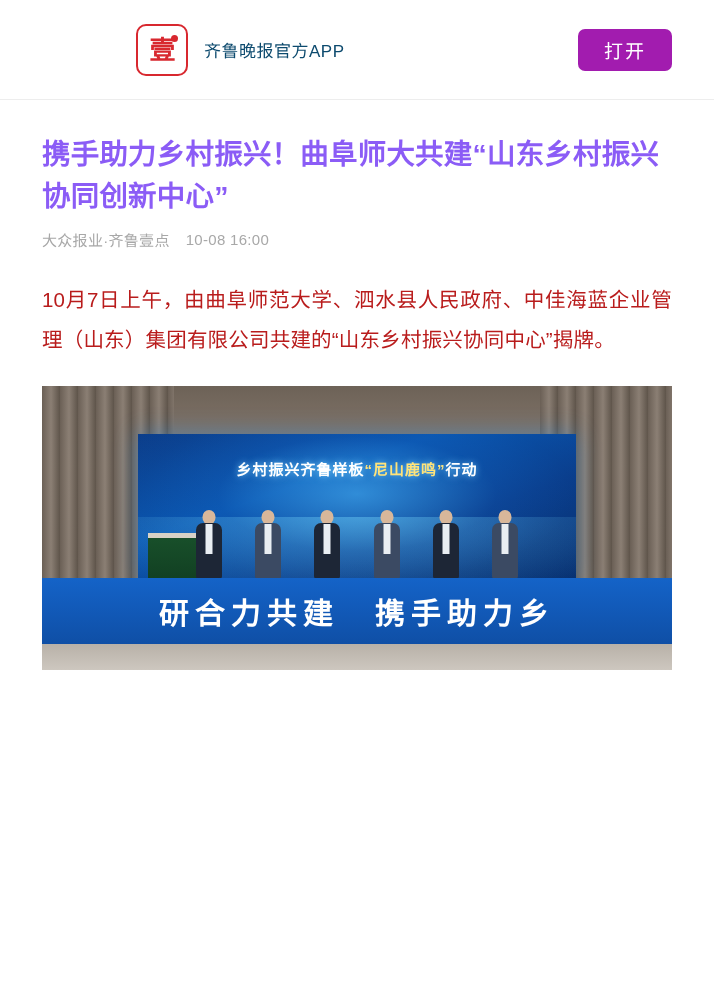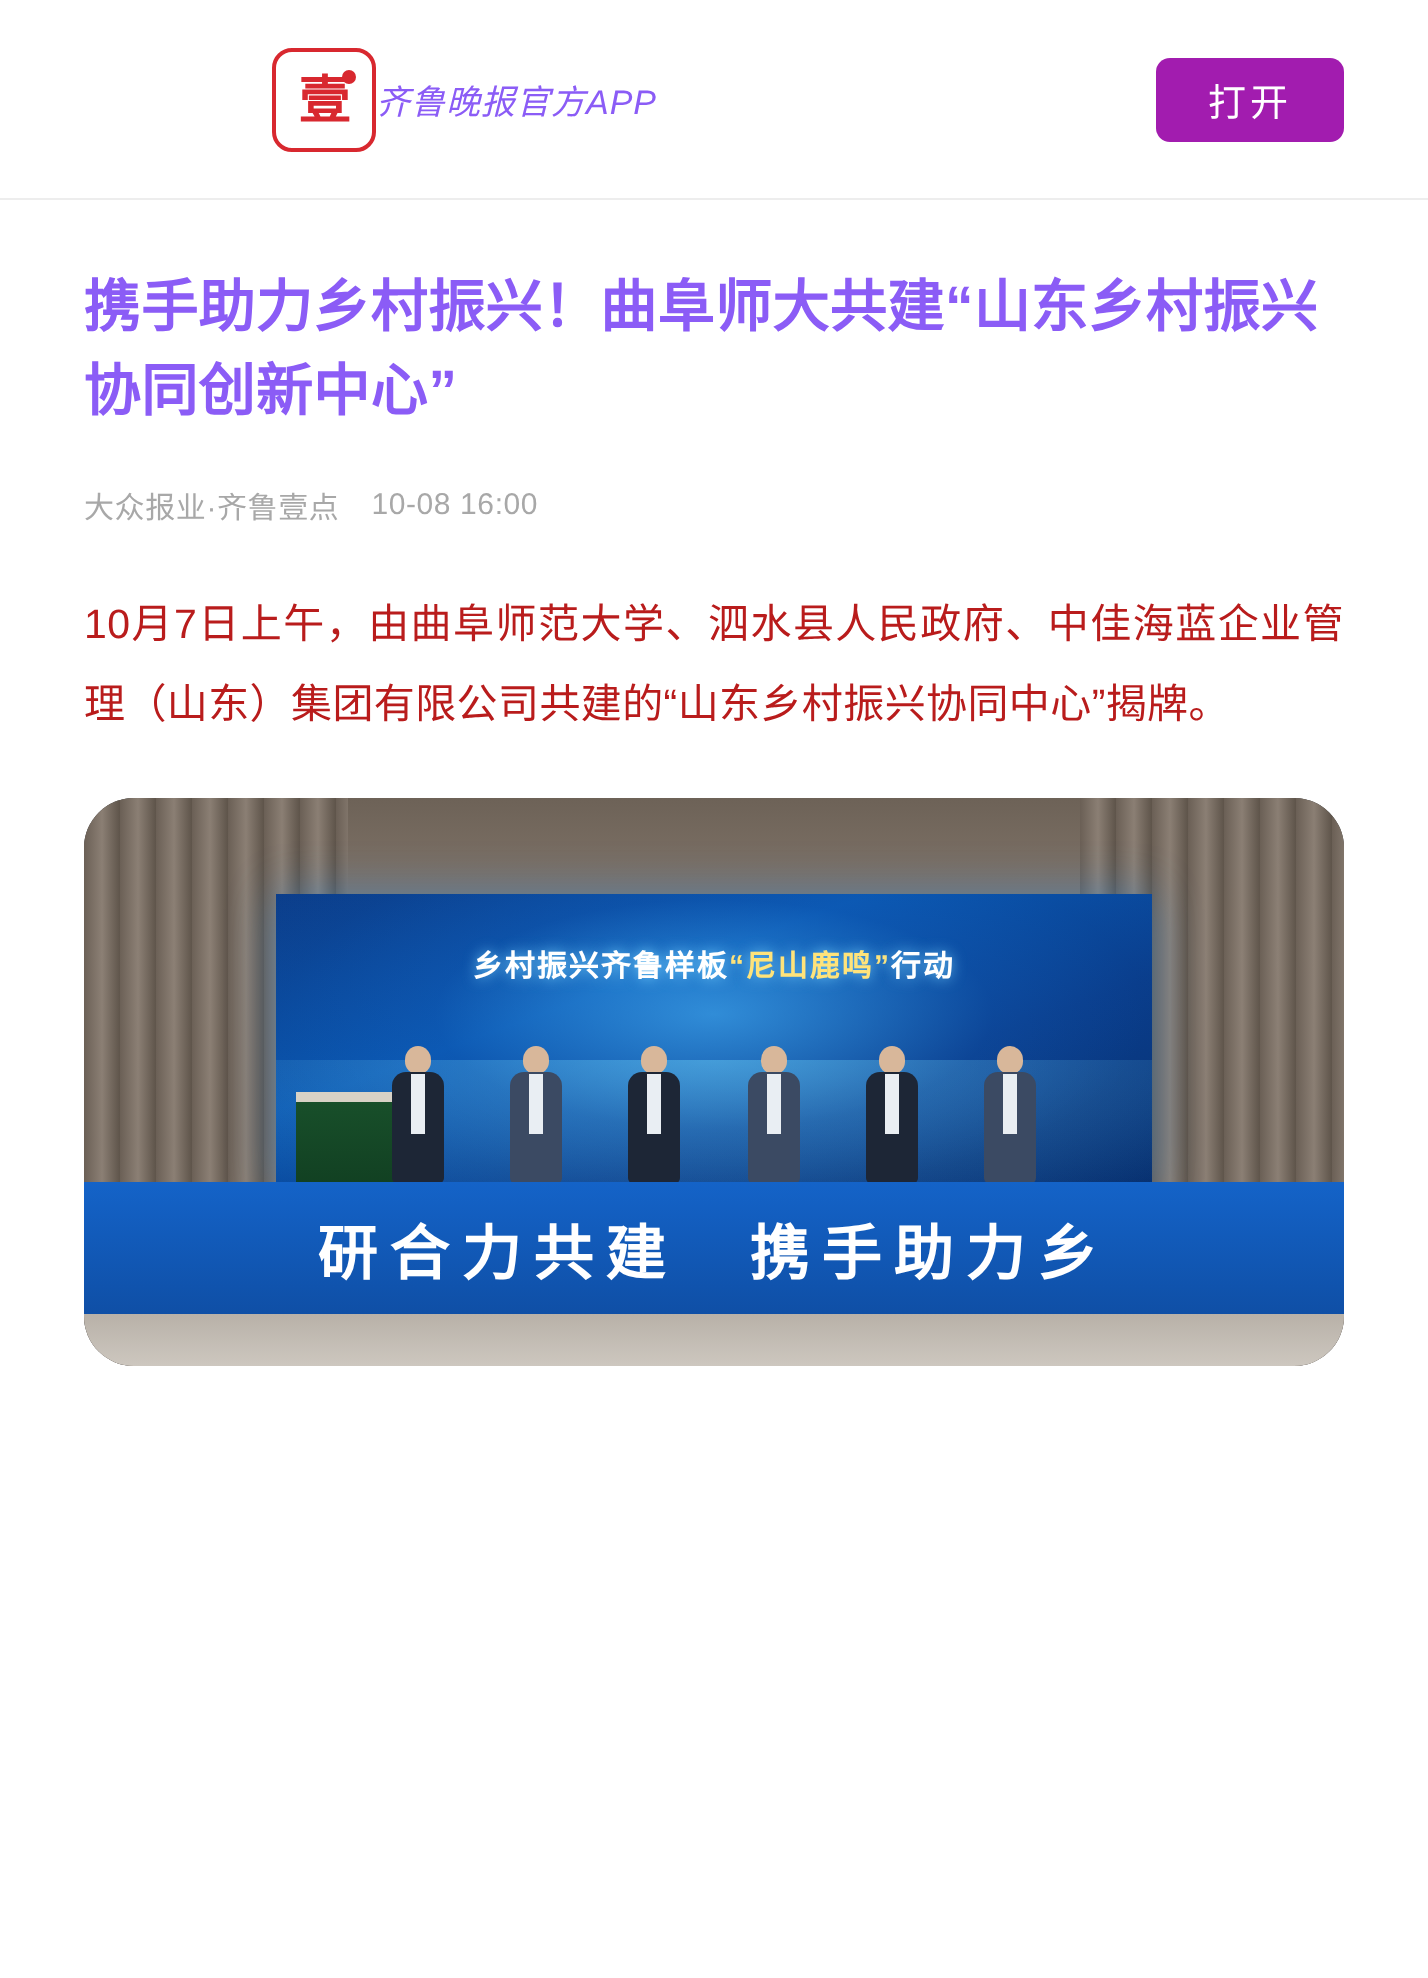--- a/index.html
+++ b/index.html
@@ -53,25 +53,25 @@
   .app-logo .dot {
     position: absolute;
     right: 8px;
     top: 9px;
     width: 7px;
     height: 7px;
     border-radius: 50%;
     background: #d8282f;
   }
   .app-name {
+    margin-left: 16px;
     font-size: 17px;
-    color: #8b5cf6;
+    color: #0c4a6e;
     letter-spacing: 0.5px;
     white-space: nowrap;
-    font-style: italic;
   }
   .open-btn {
     margin-left: auto;
     background: #a21caf;
     color: #fff;
     font-size: 19px;
     border: none;
     border-radius: 7px;
     width: 94px;
     height: 42px;
@@ -86,21 +86,21 @@
   }
   .headline {
     font-size: 28.5px;
     line-height: 1.46;
     color: #8b5cf6;
     font-weight: bold;
     margin: 0;
     letter-spacing: 0.2px;
   }
   .byline {
-    margin-top: 25px;
+    margin-top: 12px;
     font-size: 15px;
     color: #a8a8a8;
     display: flex;
     align-items: center;
     gap: 16px;
   }
   .byline .source { letter-spacing: 0.3px; }
   .byline .time { letter-spacing: 0.3px; }
 
   .para {
@@ -115,21 +115,20 @@
   .para.second { margin-top: 28px; }
 
   
   .photo-wrap {
     margin-top: 26px;
     width: 100%;
     height: 284px;
     position: relative;
     overflow: hidden;
     background: #2a3a4e;
-    border-radius: 25px;
   }
   .photo {
     position: absolute;
     inset: 0;
     background: linear-gradient(#6d6257 0%, #8d8075 28%, #7d7066 46%, #6b6057 60%, #9a9289 78%, #b3aca4 100%);
   }
   
   .curtain-l, .curtain-r {
     position: absolute;
     top: 0;

